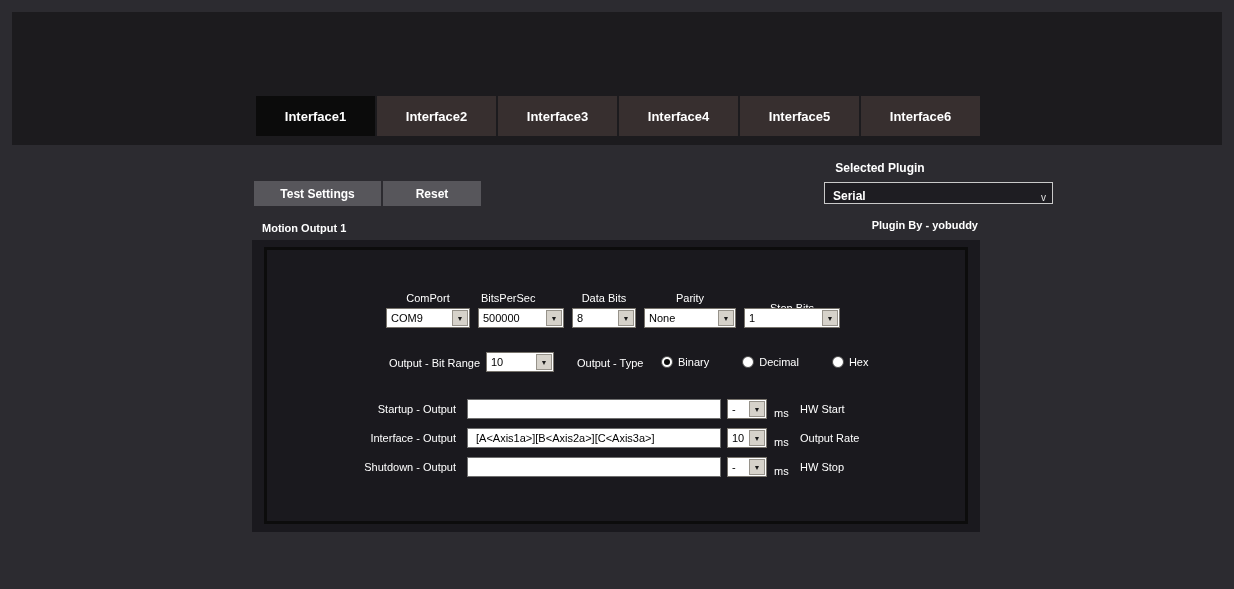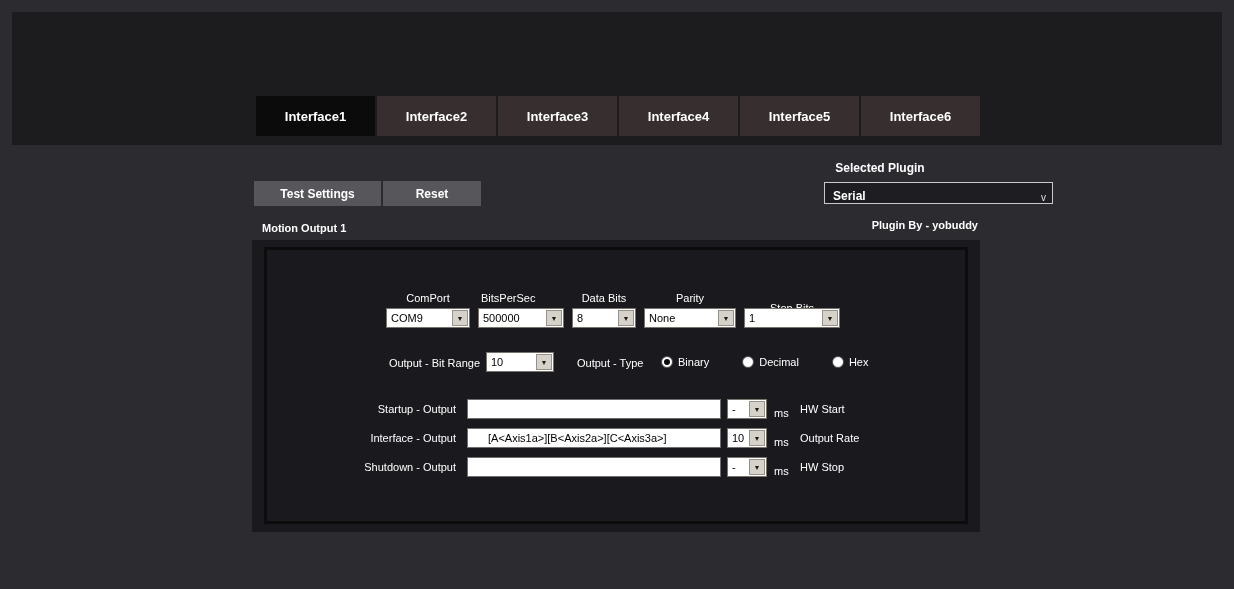--- a/index.html
+++ b/index.html
@@ -43,21 +43,21 @@
 
   
   .combo { position:absolute; height:20px; background:#fff; border:1px solid #77736c;
            display:flex; align-items:stretch; cursor:pointer; }
   .combo .txt { flex:1; font-size:11px; color:#000; padding:3px 0 0 4px; overflow:hidden; white-space:nowrap; }
   .combo .drop { width:16px; margin:1px; background:#d6d2ca; border:1px solid #96928a;
                  display:flex; align-items:center; justify-content:center;
                  font-size:7px; line-height:1; color:#1a1a1a; }
 
   .tb { position:absolute; height:20px; background:#fff; border:1px solid #6e6e6e;
-        font-size:11px; font-family:"Liberation Sans",sans-serif; padding:0 20px; color:#000; outline:none; }
+        font-size:11px; font-family:"Liberation Sans",sans-serif; padding:0 8px; color:#000; outline:none; }
 
   .radio-group { position:absolute; display:flex; align-items:center; gap:20px; height:20px; }
   .radio-opt { display:flex; align-items:center; gap:5px; cursor:pointer;padding-left:13px; }
   .radio { width:12px; height:12px; border-radius:50%; background:#fff; border:1px solid #4a4a4a; position:relative; }
   .radio.checked::after { content:""; position:absolute; left:2px; top:2px; width:6px; height:6px;
                           border-radius:50%; background:#0b0b0b; }
   .radio-lbl { color:#fff; font-size:11px; }
 </style>
 </head>
 <body>

